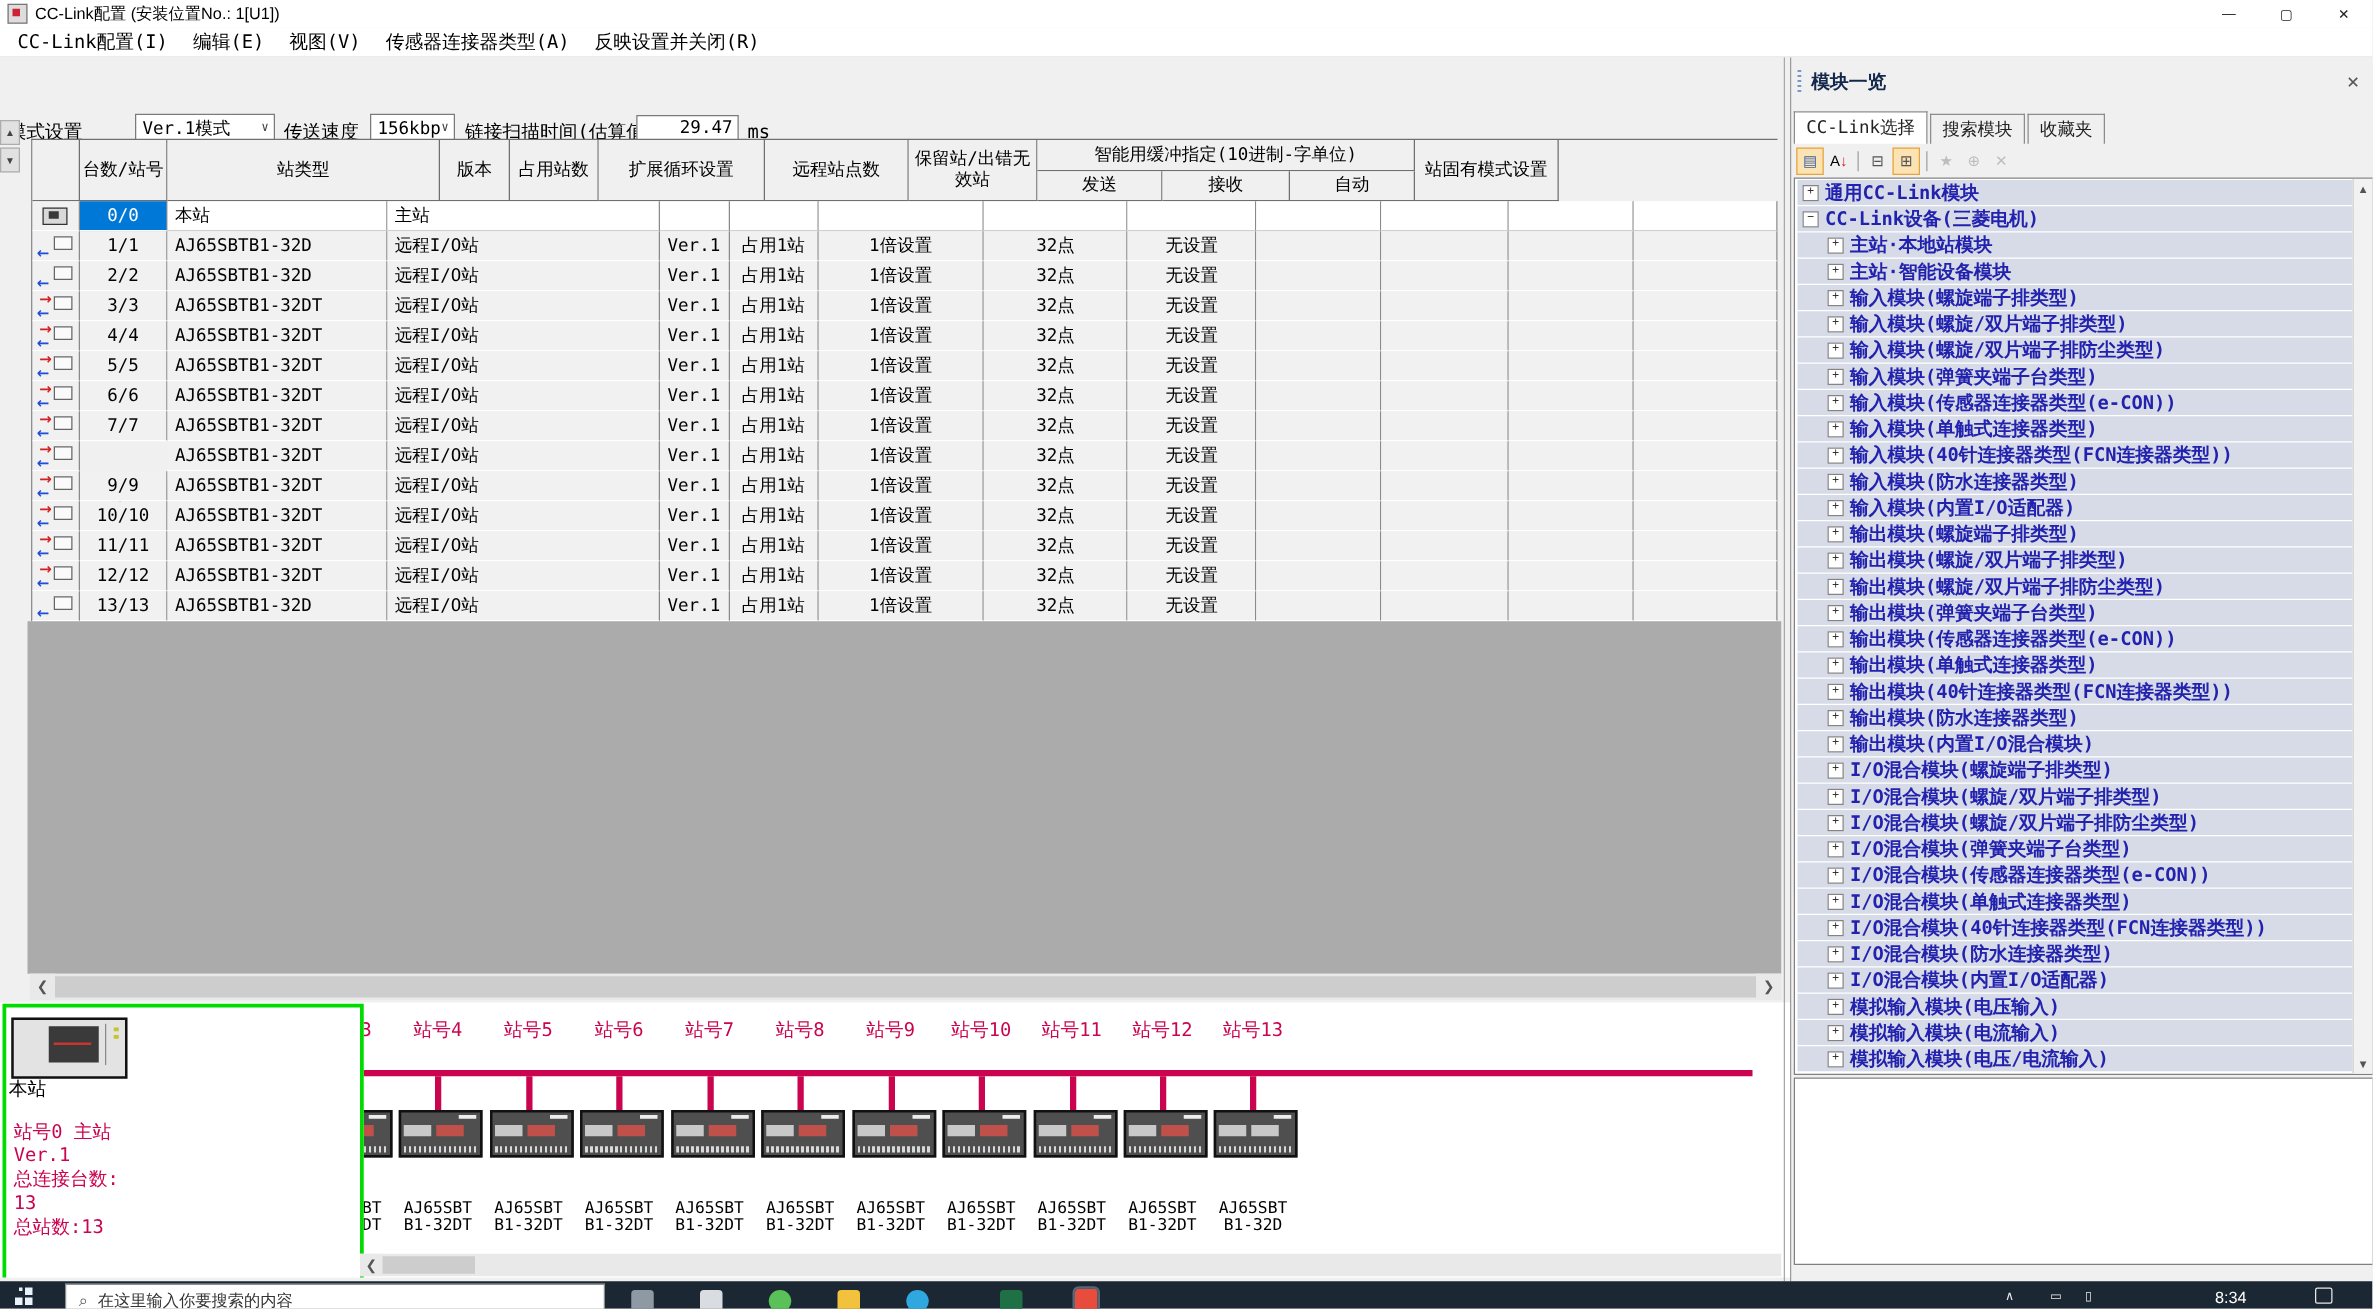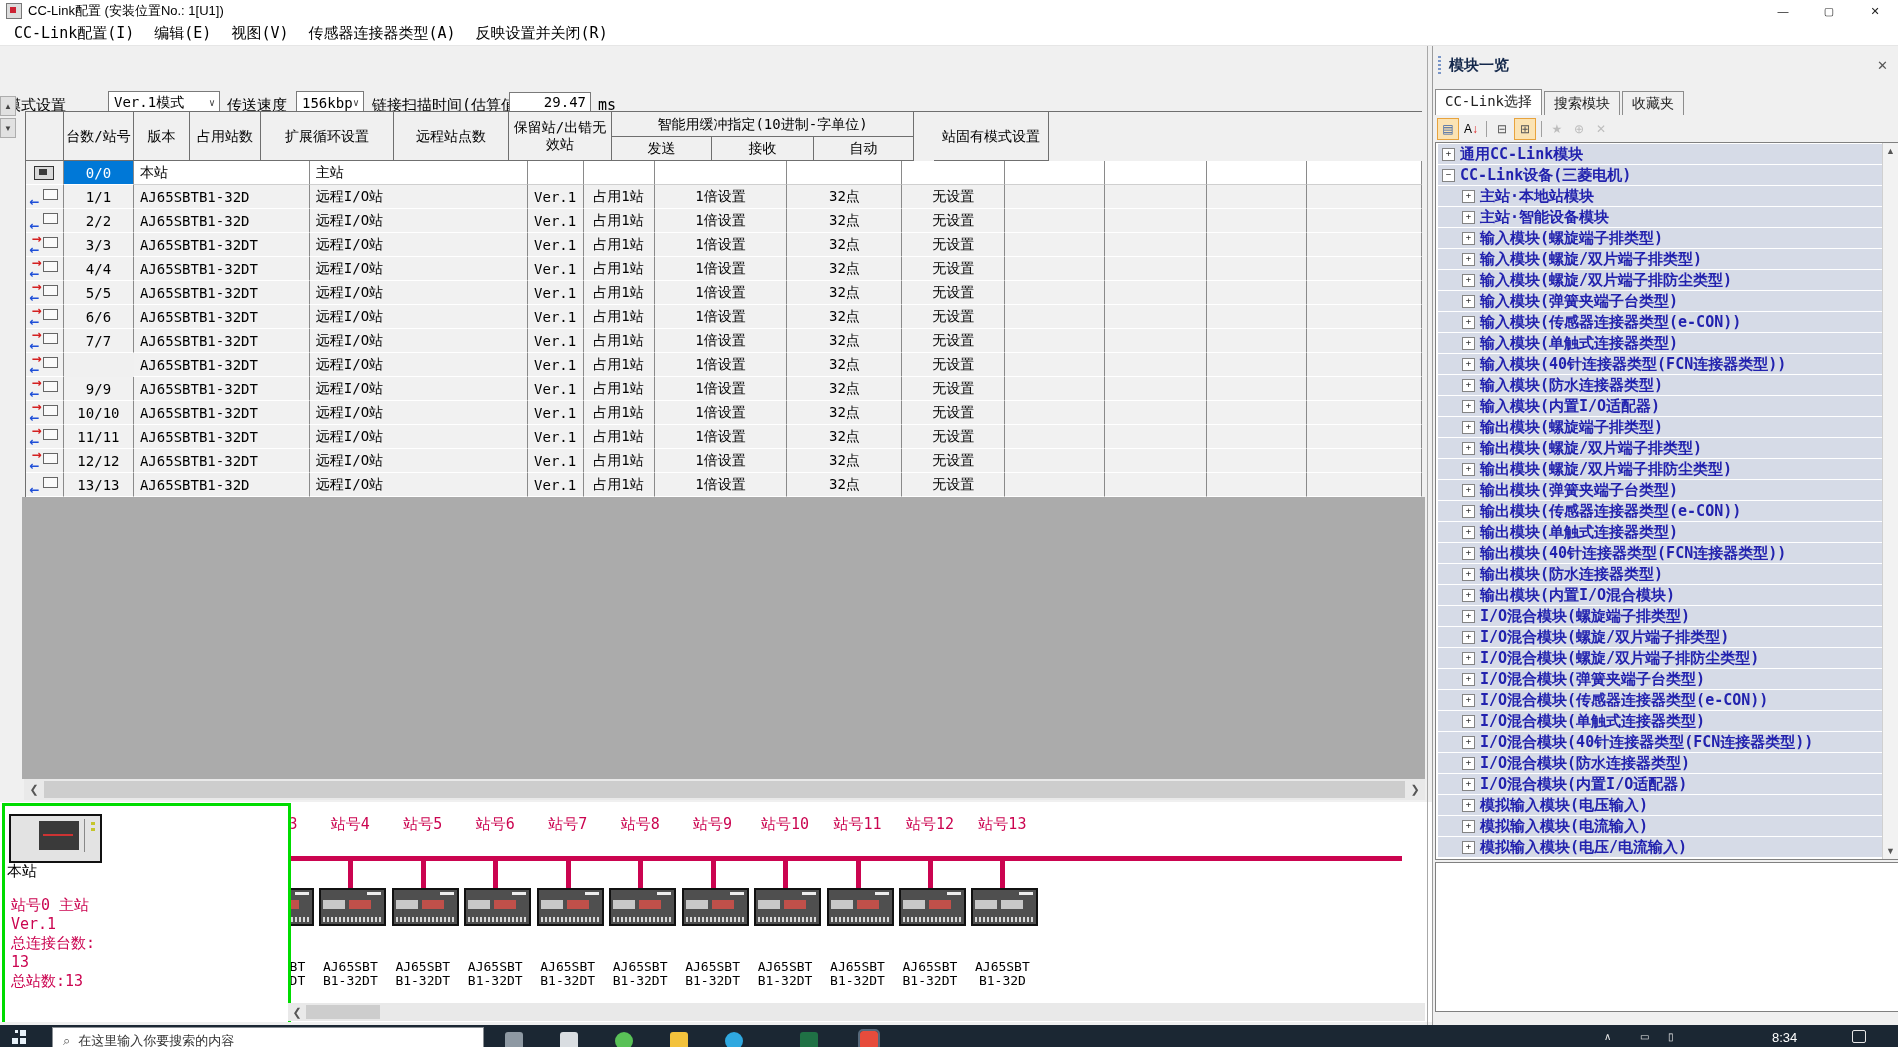--- a/index.html
+++ b/index.html
@@ -142,34 +142,35 @@
 </div>
 <div class="abs tool-label" style="left:372px;top:96px;">链接扫描时间(估算值):</div>
 <div class="abs" id="scanfield" style="left:509px;top:92px;width:82px;height:21px;">29.47</div>
 <div class="abs tool-label" style="left:598px;top:96px;">ms</div>
 <div class="abs arrbtn" style="left:0;top:96px;width:16px;height:20px;">▲</div>
 <div class="abs arrbtn" style="left:0;top:118px;width:16px;height:20px;">▼</div>
 
 <div id="thead" class="abs" style="left:25px;top:111px;width:1397px;height:50px;">
   <div class="hcell" style="width:38px;"></div>
   <div class="hcell" style="width:70px;">台数/站号</div>
+  <div class="hcell" style="width:218px;">站类型</div>
   <div class="hcell" style="width:56px;">版本</div>
   <div class="hcell" style="width:71px;">占用站数</div>
   <div class="hcell" style="width:133px;">扩展循环设置</div>
   <div class="hcell" style="width:115px;">远程站点数</div>
   <div class="hcell" style="width:103px;padding:0 4px;">保留站/出错无效站</div>
   <div class="hgroup" style="width:302px;">
     <div class="hcell" style="height:25px;">智能用缓冲指定(10进制-字单位)</div>
     <div class="sub">
       <div class="hcell" style="width:100px;">发送</div>
       <div class="hcell" style="width:102px;">接收</div>
       <div class="hcell" style="width:100px;border-right:1px solid #6F6F6F;">自动</div>
     </div>
   </div>
-  <div class="hcell" style="width:115px;margin-left:20px;">站固有模式设置</div>
+  <div class="hcell" style="width:115px;">站固有模式设置</div>
 </div>
 <div id="rows" class="abs" style="left:25px;top:161px;width:1397px;">
     <div class="trow">
       <div class="cell" style="width: 38px;">
         <div class="ric">
           <div class="mast"></div>
         </div>
       </div>
       <div class="cell sel" style="width: 70px;">0/0</div>
       <div class="cell left w" style="width: 176px;">本站</div>

